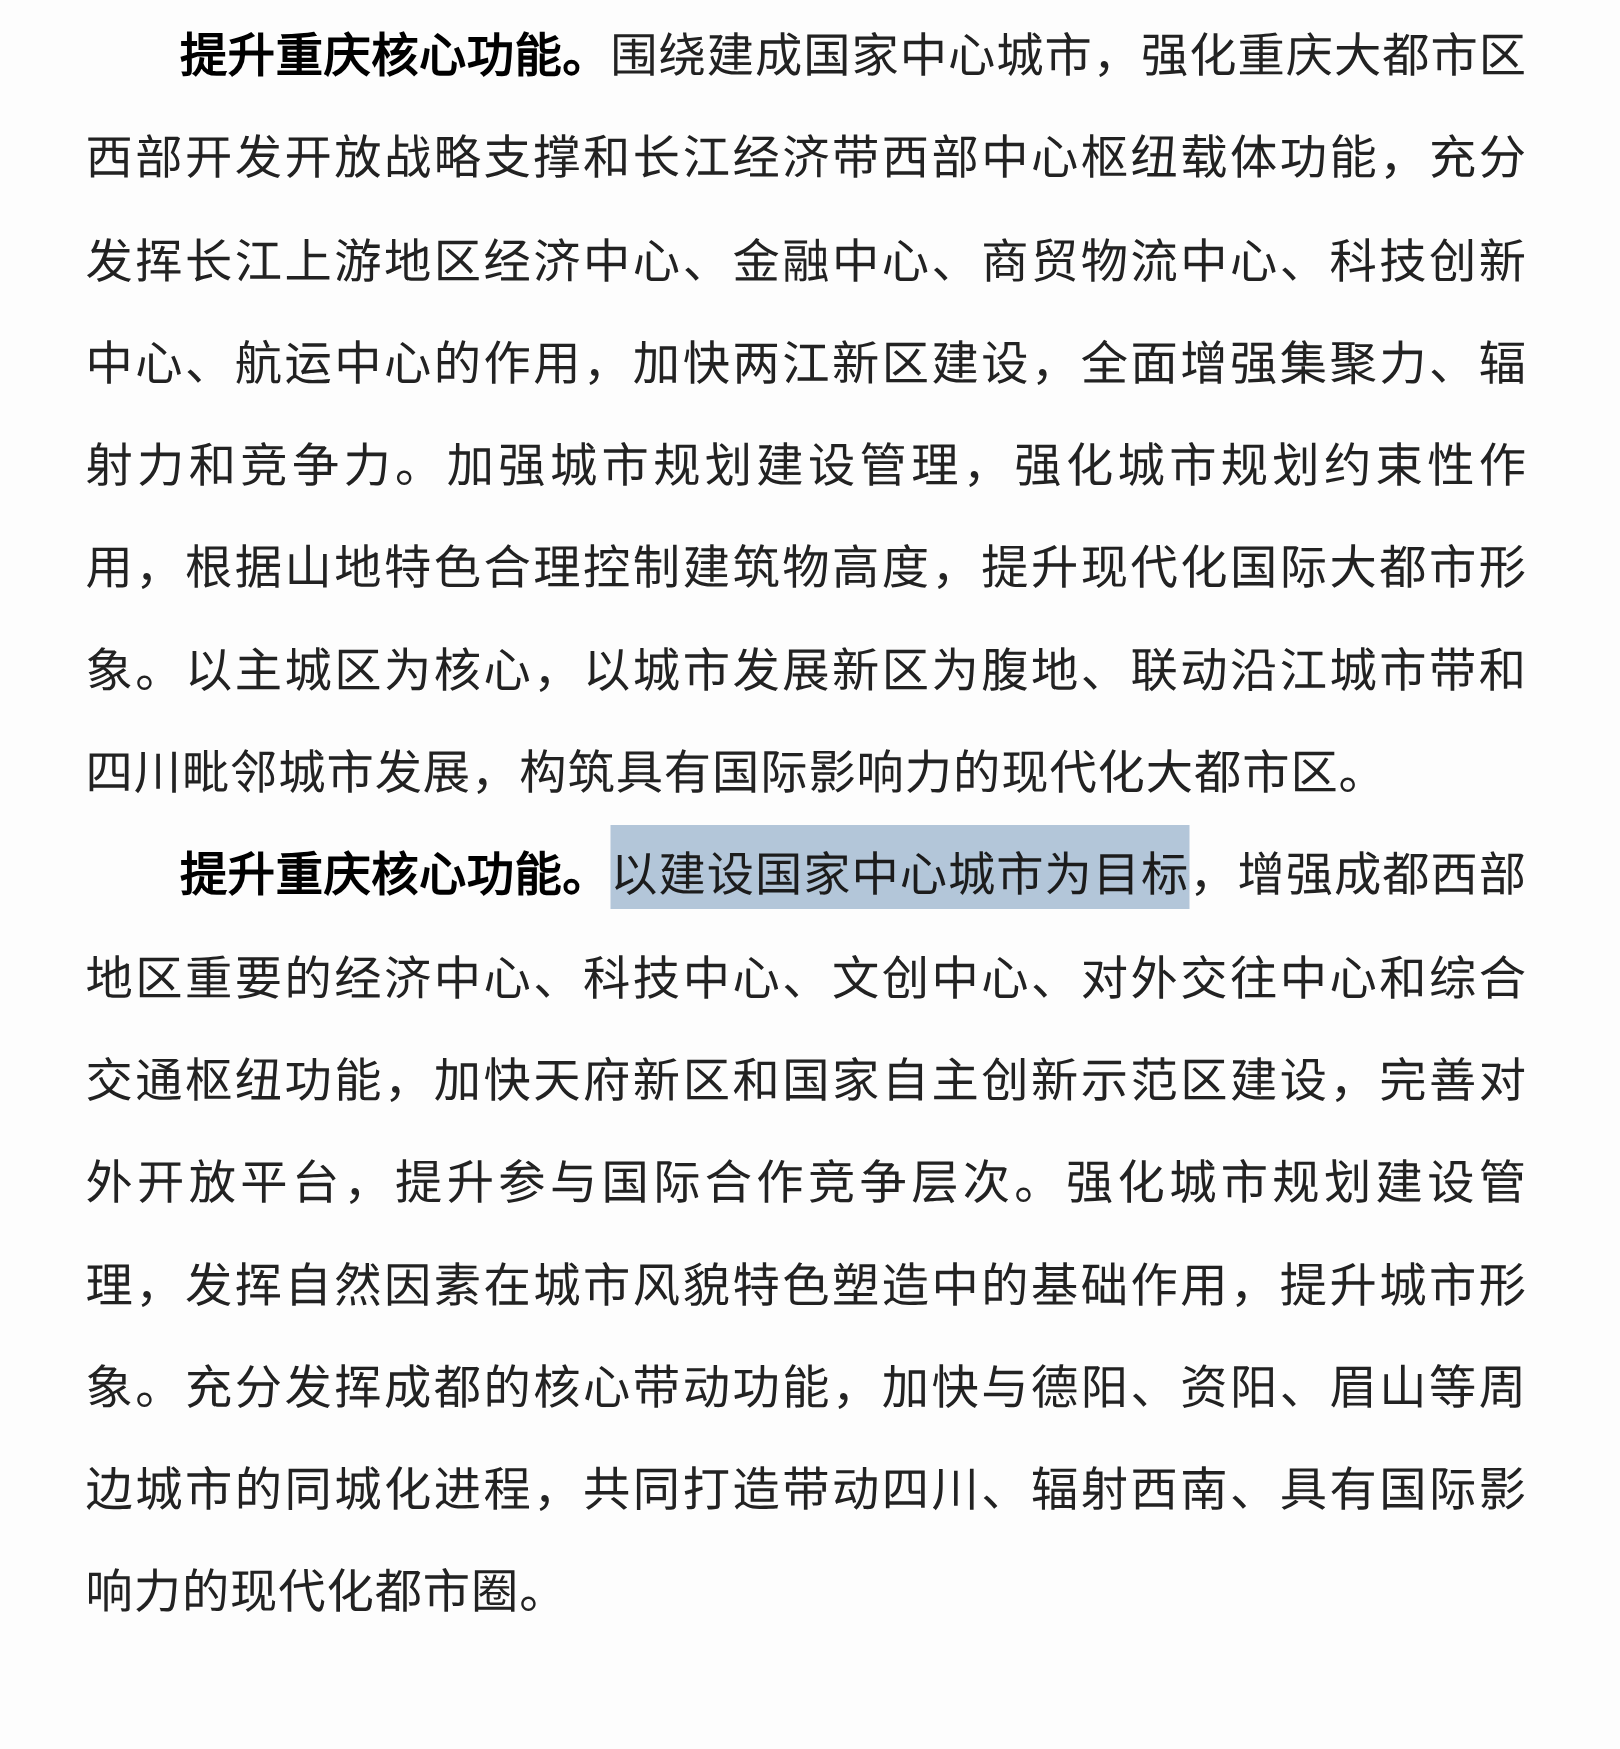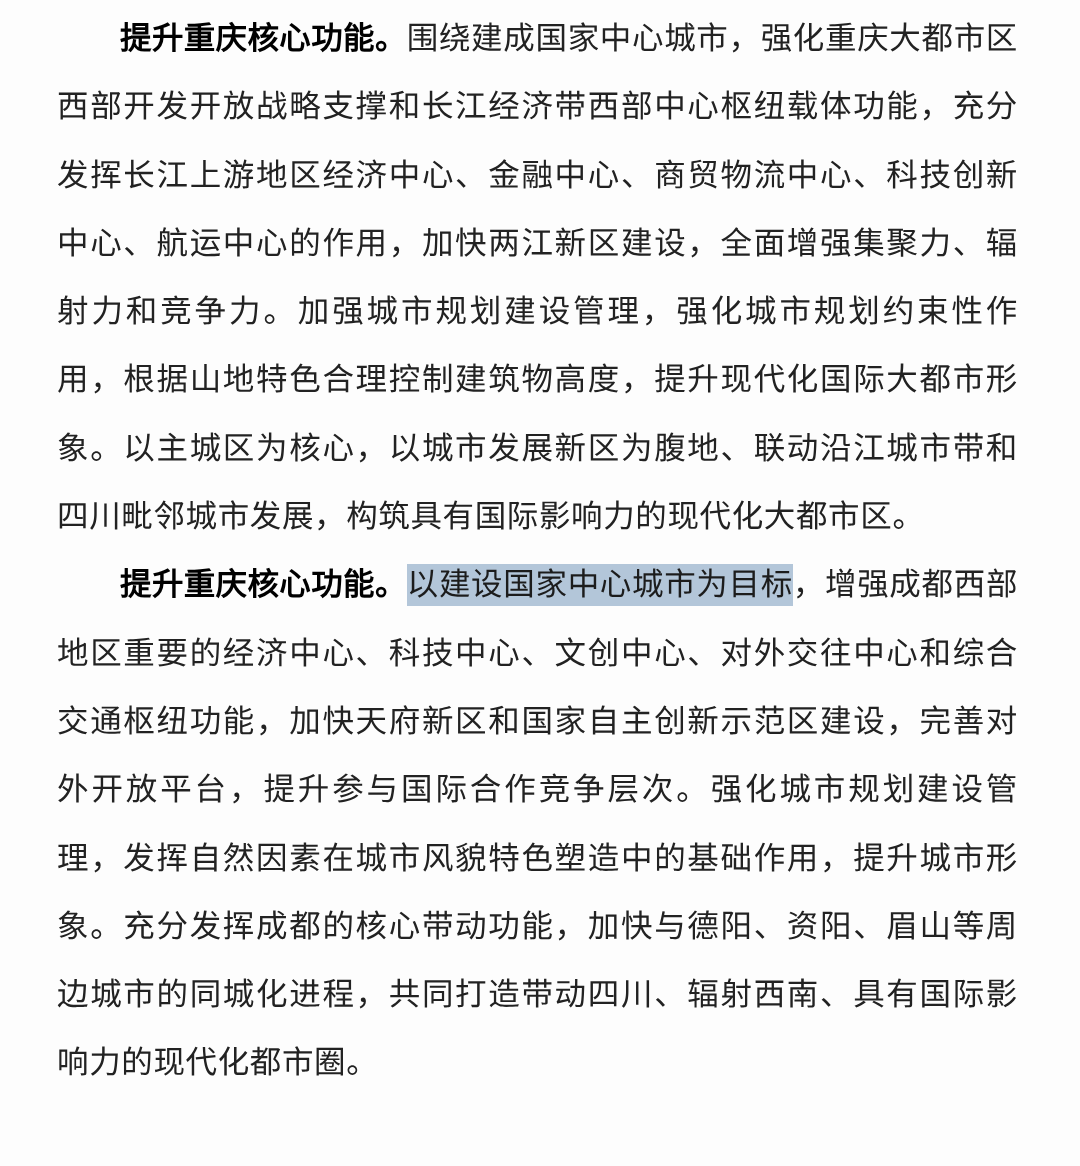--- a/index.html
+++ b/index.html
@@ -58,21 +58,21 @@
     font-weight: 700;
     letter-spacing: 0.01em;
     color: #000000;
   }
 
   
   .hl {
     background-color: #b3c6d9;
     box-decoration-break: clone;
     -webkit-box-decoration-break: clone;
-    padding: 2px 0 4px 0;
+    padding: 16px 0 4px 0;
     color: #1c1c1c;
   }
 
   
   .para + .para {
     margin-top: 0;
   }
 </style>
 </head>
 <body>

